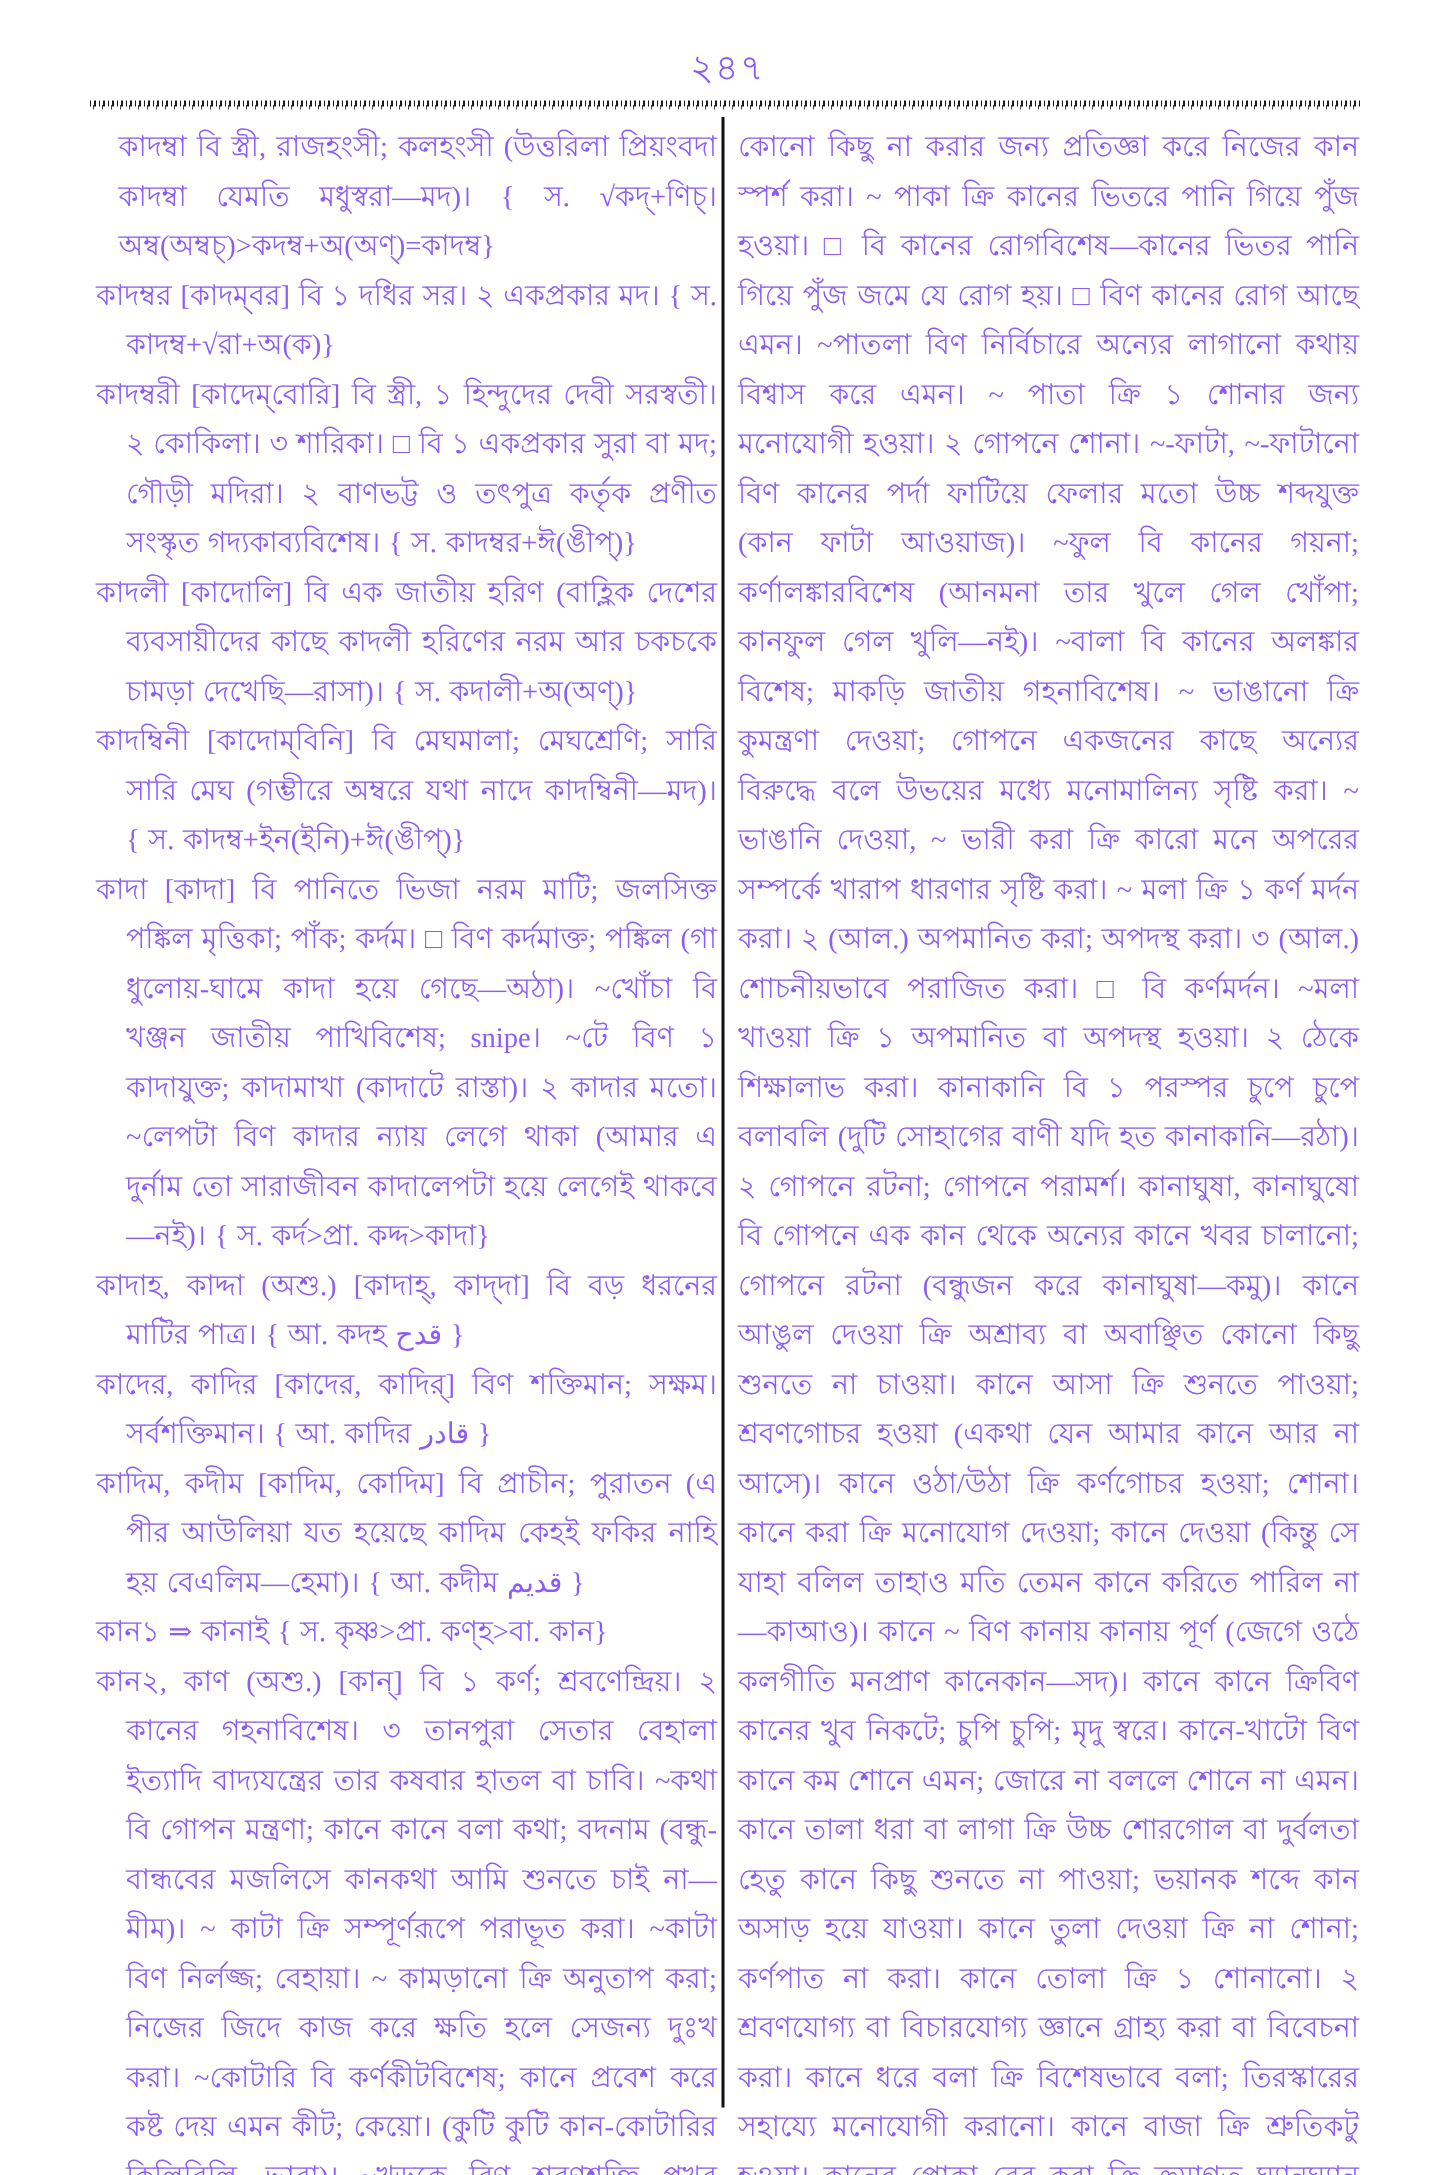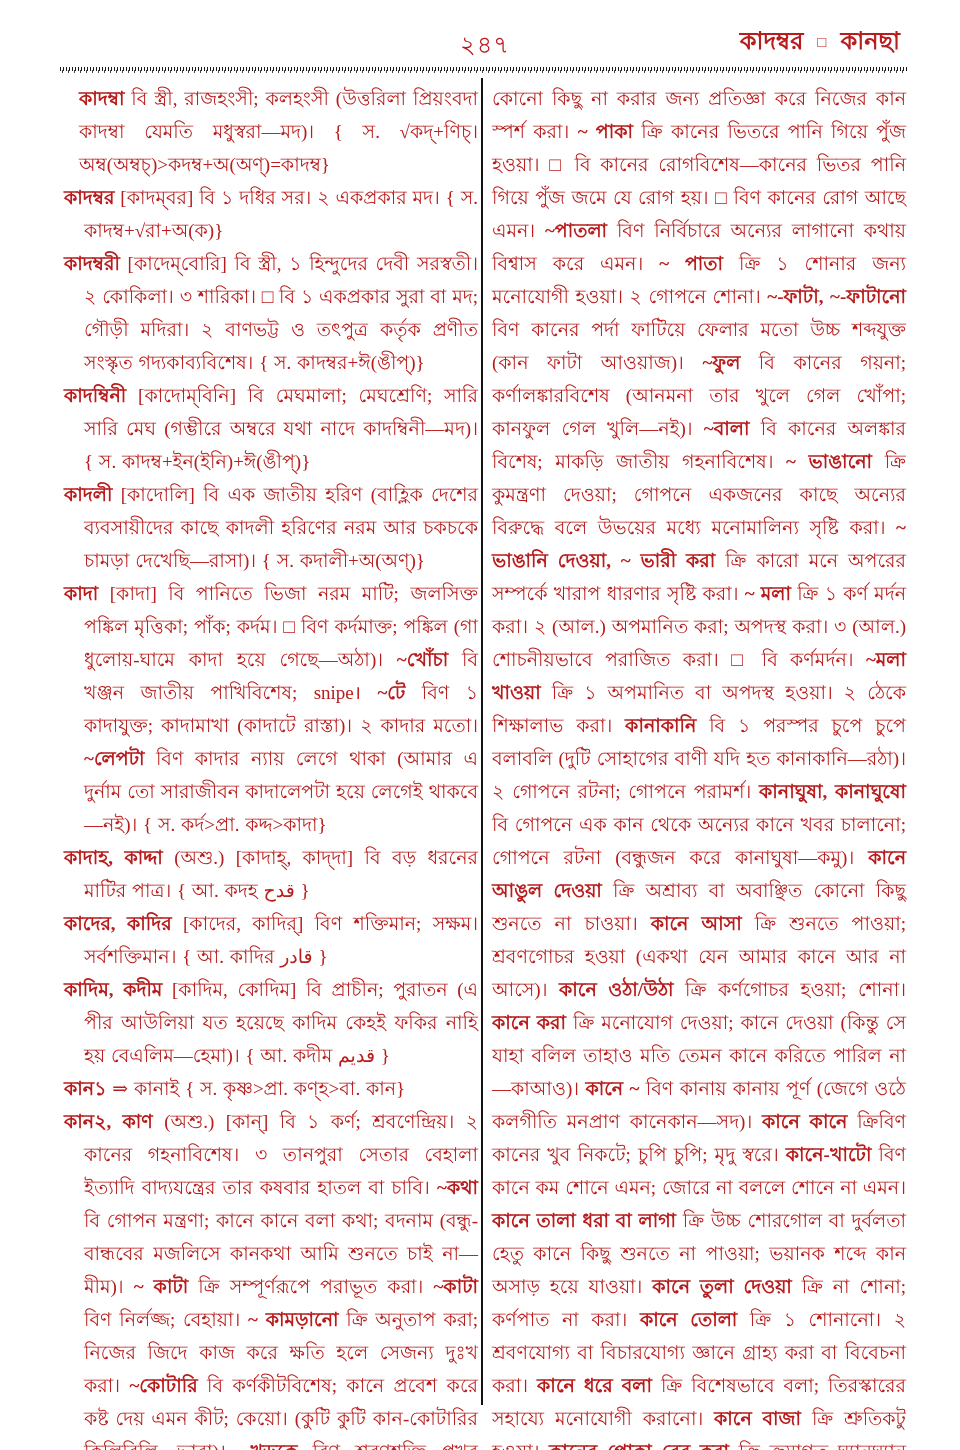--- a/index.html
+++ b/index.html
@@ -1,20 +1,20 @@
 <!DOCTYPE html>
 <html><head>
 <meta charset="utf-8">
 <style>
   html,body{margin:0;padding:0;background:#e8e8e4;}
   .page{
     position:relative;
     width:960px;height:1450px;
     background:#ffffff;
-    color:#b91c1c;
+    color:#8b5cf6;
     font-family:"Liberation Serif","DejaVu Serif",serif;
     overflow:hidden;
     margin:0 auto;
   }
   
   .header{position:absolute;top:22px;left:64px;right:54px;height:42px;}
   .pageno{position:absolute;left:0;right:0;top:4px;text-align:center;font-size:24px;letter-spacing:1px;}
   .guides{position:absolute;right:6px;top:0;font-weight:bold;font-size:24px;white-space:nowrap;}
   .gbox{display:inline-block;font-weight:normal;font-size:15px;margin:0 14px;transform:translateY(-2px);}
   
@@ -33,43 +33,40 @@
   .col{
     position:absolute;top:82px;width:414px;
     font-size:19px;line-height:33px;text-align:justify;
     word-spacing:1px;
   }
   .col.left{left:64px;}
   .col.right{left:492px;}
   p.entry{margin:0;padding-left:20px;text-indent:-20px;}
   p.entry.indented{margin-left:15px;padding-left:0;text-indent:0;}
   p.entry.cont{padding-left:0;text-indent:0;}
-  p.entry b{font-weight:bold;}
+  p.entry b{font-weight:normal;}
 </style>
 </head>
 <body>
 
 <div class="page">
 
   <div class="header">
     <div class="pageno">২৪৭</div>
-    <div class="guides">
-      <span>কাদম্বর</span><span class="gbox">□</span><span>কানছা</span>
-    </div>
   </div>
 
   <div class="rule"></div>
   <div class="divider"></div>
 
   <div class="col left">
     <p class="entry indented"><b>কাদম্বা</b> বি স্ত্রী, রাজহংসী; কলহংসী (উত্তরিলা প্রিয়ংবদা কাদম্বা যেমতি মধুস্বরা—মদ)। { স. √কদ্‌+ণিচ্‌। অম্ব(অম্বচ্‌)&gt;কদম্ব+অ(অণ্‌)=কাদম্ব}</p>
     <p class="entry"><b>কাদম্বর</b> [কাদম্‌বর] বি ১ দধির সর। ২ একপ্রকার মদ। { স. কাদম্ব+√রা+অ(ক)}</p>
     <p class="entry"><b>কাদম্বরী</b> [কাদেম্‌বোরি] বি স্ত্রী, ১ হিন্দুদের দেবী সরস্বতী। ২ কোকিলা। ৩ শারিকা। □ বি ১ একপ্রকার সুরা বা মদ; গৌড়ী মদিরা। ২ বাণভট্ট ও তৎপুত্র কর্তৃক প্রণীত সংস্কৃত গদ্যকাব্যবিশেষ। { স. কাদম্বর+ঈ(ঙীপ্‌)}</p>
+    <p class="entry"><b>কাদলী</b> [কাদোলি] বি এক জাতীয় হরিণ (বাহ্লিক দেশের ব্যবসায়ীদের কাছে কাদলী হরিণের নরম আর চকচকে চামড়া দেখেছি—রাসা)। { স. কদালী+অ(অণ্‌)}</p>
     <p class="entry"><b>কাদম্বিনী</b> [কাদোম্‌বিনি] বি মেঘমালা; মেঘশ্রেণি; সারি সারি মেঘ (গম্ভীরে অম্বরে যথা নাদে কাদম্বিনী—মদ)। { স. কাদম্ব+ইন(ইনি)+ঈ(ঙীপ্‌)}</p>
-    <p class="entry"><b>কাদলী</b> [কাদোলি] বি এক জাতীয় হরিণ (বাহ্লিক দেশের ব্যবসায়ীদের কাছে কাদলী হরিণের নরম আর চকচকে চামড়া দেখেছি—রাসা)। { স. কদালী+অ(অণ্‌)}</p>
     <p class="entry"><b>কাদা</b> [কাদা] বি পানিতে ভিজা নরম মাটি; জলসিক্ত পঙ্কিল মৃত্তিকা; পাঁক; কর্দম। □ বিণ কর্দমাক্ত; পঙ্কিল (গা ধুলোয়-ঘামে কাদা হয়ে গেছে—অঠা)। <b>~খোঁচা</b> বি খঞ্জন জাতীয় পাখিবিশেষ; snipe। <b>~টে</b> বিণ ১ কাদাযুক্ত; কাদামাখা (কাদাটে রাস্তা)। ২ কাদার মতো। <b>~লেপটা</b> বিণ কাদার ন্যায় লেগে থাকা (আমার এ দুর্নাম তো সারাজীবন কাদালেপটা হয়ে লেগেই থাকবে—নই)। { স. কর্দ&gt;প্রা. কদ্দ&gt;কাদা}</p>
     <p class="entry"><b>কাদাহ, কাদ্দা</b> (অশু.) [কাদাহ্‌, কাদ্‌দা] বি বড় ধরনের মাটির পাত্র। { আ. কদহ قدح }</p>
     <p class="entry"><b>কাদের, কাদির</b> [কাদের, কাদির্‌] বিণ শক্তিমান; সক্ষম। সর্বশক্তিমান। { আ. কাদির قادر }</p>
     <p class="entry"><b>কাদিম, কদীম</b> [কাদিম, কোদিম] বি প্রাচীন; পুরাতন (এ পীর আউলিয়া যত হয়েছে কাদিম কেহই ফকির নাহি হয় বেএলিম—হেমা)। { আ. কদীম قديم }</p>
     <p class="entry"><b>কান১</b> ⇒ কানাই { স. কৃষ্ণ&gt;প্রা. কণ্হ&gt;বা. কান}</p>
     <p class="entry"><b>কান২, কাণ</b> (অশু.) [কান্‌] বি ১ কর্ণ; শ্রবণেন্দ্রিয়। ২ কানের গহনাবিশেষ। ৩ তানপুরা সেতার বেহালা ইত্যাদি বাদ্যযন্ত্রের তার কষবার হাতল বা চাবি। <b>~কথা</b> বি গোপন মন্ত্রণা; কানে কানে বলা কথা; বদনাম (বন্ধু-বান্ধবের মজলিসে কানকথা আমি শুনতে চাই না—মীম)। <b>~ কাটা</b> ক্রি সম্পূর্ণরূপে পরাভূত করা। <b>~কাটা</b> বিণ নির্লজ্জ; বেহায়া। <b>~ কামড়ানো</b> ক্রি অনুতাপ করা; নিজের জিদে কাজ করে ক্ষতি হলে সেজন্য দুঃখ করা। <b>~কোটারি</b> বি কর্ণকীটবিশেষ; কানে প্রবেশ করে কষ্ট দেয় এমন কীট; কেয়ো। (কুটি কুটি কান-কোটারির কিলিবিলি—ভারা)। <b>~খড়কে</b> বিণ শ্রবণশক্তি প্রখর এমন।  ক্রি উৎকর্ণ হওয়া; শোনার জন্য উদগ্রীব হওয়া।  বি কানের মল বের করার জন্য ধাতুর তৈরি দণ্ডবিশেষ; কর্ণশোধনী।  বি কাঁধ পরিমাণ (কারো হাতে কানজোখা পেতলে বাঁধানো লাঠি—সৈমু)।  বি ১ কানের অলঙ্কারবিশেষ। ২ জুলফি।  ক্রি ১ কর্ণপাত করা; শোনা। ২ গ্রাহ্য করা।  ক্রি ১ তিরস্কার বা অপমানের উদ্দেশে অন্যের কান স্পর্শ করা। ২ ভবিষ্যতে সাবধান হওয়ার বা</p>
   </div>
 
   <div class="col right">
     <p class="entry cont">কোনো কিছু না করার জন্য প্রতিজ্ঞা করে নিজের কান স্পর্শ করা। <b>~ পাকা</b> ক্রি কানের ভিতরে পানি গিয়ে পুঁজ হওয়া। □ বি কানের রোগবিশেষ—কানের ভিতর পানি গিয়ে পুঁজ জমে যে রোগ হয়। □ বিণ কানের রোগ আছে এমন। <b>~পাতলা</b> বিণ নির্বিচারে অন্যের লাগানো কথায় বিশ্বাস করে এমন। <b>~ পাতা</b> ক্রি ১ শোনার জন্য মনোযোগী হওয়া। ২ গোপনে শোনা। <b>~-ফাটা, ~-ফাটানো</b> বিণ কানের পর্দা ফাটিয়ে ফেলার মতো উচ্চ শব্দযুক্ত (কান ফাটা আওয়াজ)। <b>~ফুল</b> বি কানের গয়না; কর্ণালঙ্কারবিশেষ (আনমনা তার খুলে গেল খোঁপা; কানফুল গেল খুলি—নই)। <b>~বালা</b> বি কানের অলঙ্কার বিশেষ; মাকড়ি জাতীয় গহনাবিশেষ। <b>~ ভাঙানো</b> ক্রি কুমন্ত্রণা দেওয়া; গোপনে একজনের কাছে অন্যের বিরুদ্ধে বলে উভয়ের মধ্যে মনোমালিন্য সৃষ্টি করা। <b>~ ভাঙানি দেওয়া, ~ ভারী করা</b> ক্রি কারো মনে অপরের সম্পর্কে খারাপ ধারণার সৃষ্টি করা। <b>~ মলা</b> ক্রি ১ কর্ণ মর্দন করা। ২ (আল.) অপমানিত করা; অপদস্থ করা। ৩ (আল.) শোচনীয়ভাবে পরাজিত করা। □ বি কর্ণমর্দন। <b>~মলা খাওয়া</b> ক্রি ১ অপমানিত বা অপদস্থ হওয়া। ২ ঠেকে শিক্ষালাভ করা। <b>কানাকানি</b> বি ১ পরস্পর চুপে চুপে বলাবলি (দুটি সোহাগের বাণী যদি হত কানাকানি—রঠা)। ২ গোপনে রটনা; গোপনে পরামর্শ। <b>কানাঘুষা, কানাঘুষো</b> বি গোপনে এক কান থেকে অন্যের কানে খবর চালানো; গোপনে রটনা (বন্ধুজন করে কানাঘুষা—কমু)। <b>কানে আঙুল দেওয়া</b> ক্রি অশ্রাব্য বা অবাঞ্ছিত কোনো কিছু শুনতে না চাওয়া। <b>কানে আসা</b> ক্রি শুনতে পাওয়া; শ্রবণগোচর হওয়া (একথা যেন আমার কানে আর না আসে)। <b>কানে ওঠা/উঠা</b> ক্রি কর্ণগোচর হওয়া; শোনা। <b>কানে করা</b> ক্রি মনোযোগ দেওয়া; কানে দেওয়া (কিন্তু সে যাহা বলিল তাহাও মতি তেমন কানে করিতে পারিল না—কাআও)। <b>কানে ~</b> বিণ কানায় কানায় পূর্ণ (জেগে ওঠে কলগীতি মনপ্রাণ কানেকান—সদ)। <b>কানে কানে</b> ক্রিবিণ কানের খুব নিকটে; চুপি চুপি; মৃদু স্বরে। <b>কানে-খাটো</b> বিণ কানে কম শোনে এমন; জোরে না বললে শোনে না এমন। <b>কানে তালা ধরা বা লাগা</b> ক্রি উচ্চ শোরগোল বা দুর্বলতা হেতু কানে কিছু শুনতে না পাওয়া; ভয়ানক শব্দে কান অসাড় হয়ে যাওয়া। <b>কানে তুলা দেওয়া</b> ক্রি না শোনা; কর্ণপাত না করা। <b>কানে তোলা</b> ক্রি ১ শোনানো। ২ শ্রবণযোগ্য বা বিচারযোগ্য জ্ঞানে গ্রাহ্য করা বা বিবেচনা করা। <b>কানে ধরে বলা</b> ক্রি বিশেষভাবে বলা; তিরস্কারের সহায্যে মনোযোগী করানো। <b>কানে বাজা</b> ক্রি শ্রুতিকটু হওয়া। <b>কানের পোকা বের করা</b> ক্রি ক্রমাগত ঘ্যানঘ্যান করে বিরক্ত করা।  ক্রি ১ শ্রুতিমধুর বোধ হওয়া। ২ বিশ্বাস বা সম্মতির যোগ্য হওয়া। { স. কর্ণ&gt;কন্ন&gt;কান}</p>

